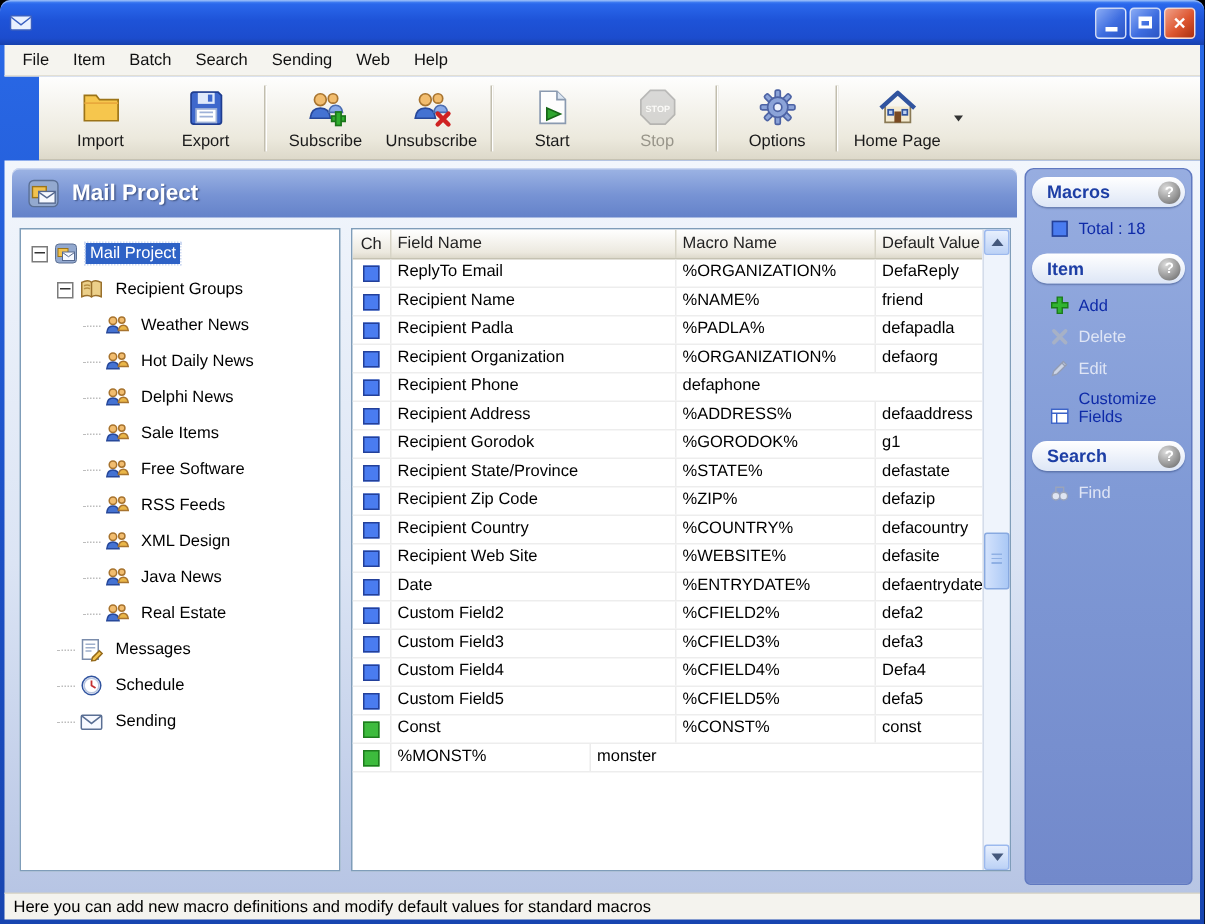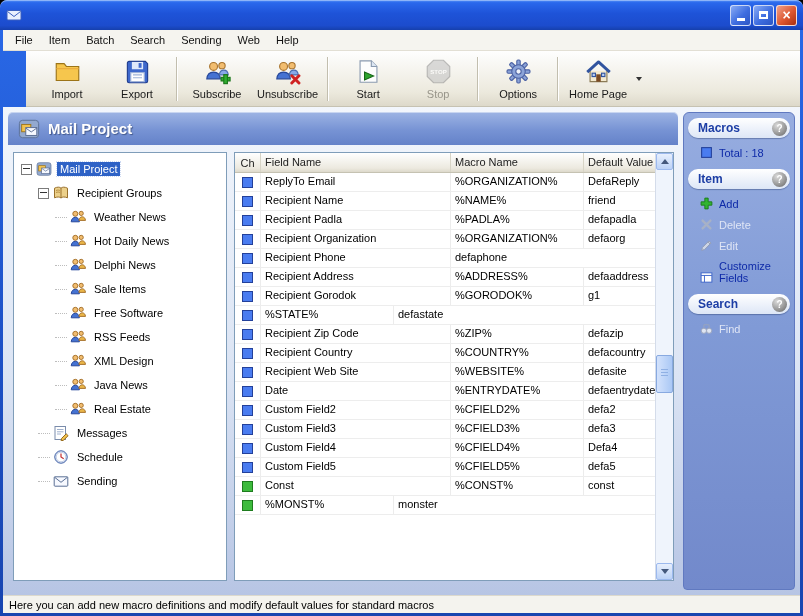--- a/index.html
+++ b/index.html
@@ -500,20 +500,21 @@
                     <span class="square blue"></span>
                   </div>
                   <div class="cell c1">Recipient Gorodok</div>
                   <div class="cell c2">%GORODOK%</div>
                   <div class="cell c3">g1</div>
                 </div>
                 <div class="trow">
                   <div class="cell c0">
                     <span class="square blue"></span>
                   </div>
+                  <div class="cell c1">Recipient State/Province</div>
                   <div class="cell c2">%STATE%</div>
                   <div class="cell c3">defastate</div>
                 </div>
                 <div class="trow">
                   <div class="cell c0">
                     <span class="square blue"></span>
                   </div>
                   <div class="cell c1">Recipient Zip Code</div>
                   <div class="cell c2">%ZIP%</div>
                   <div class="cell c3">defazip</div>

